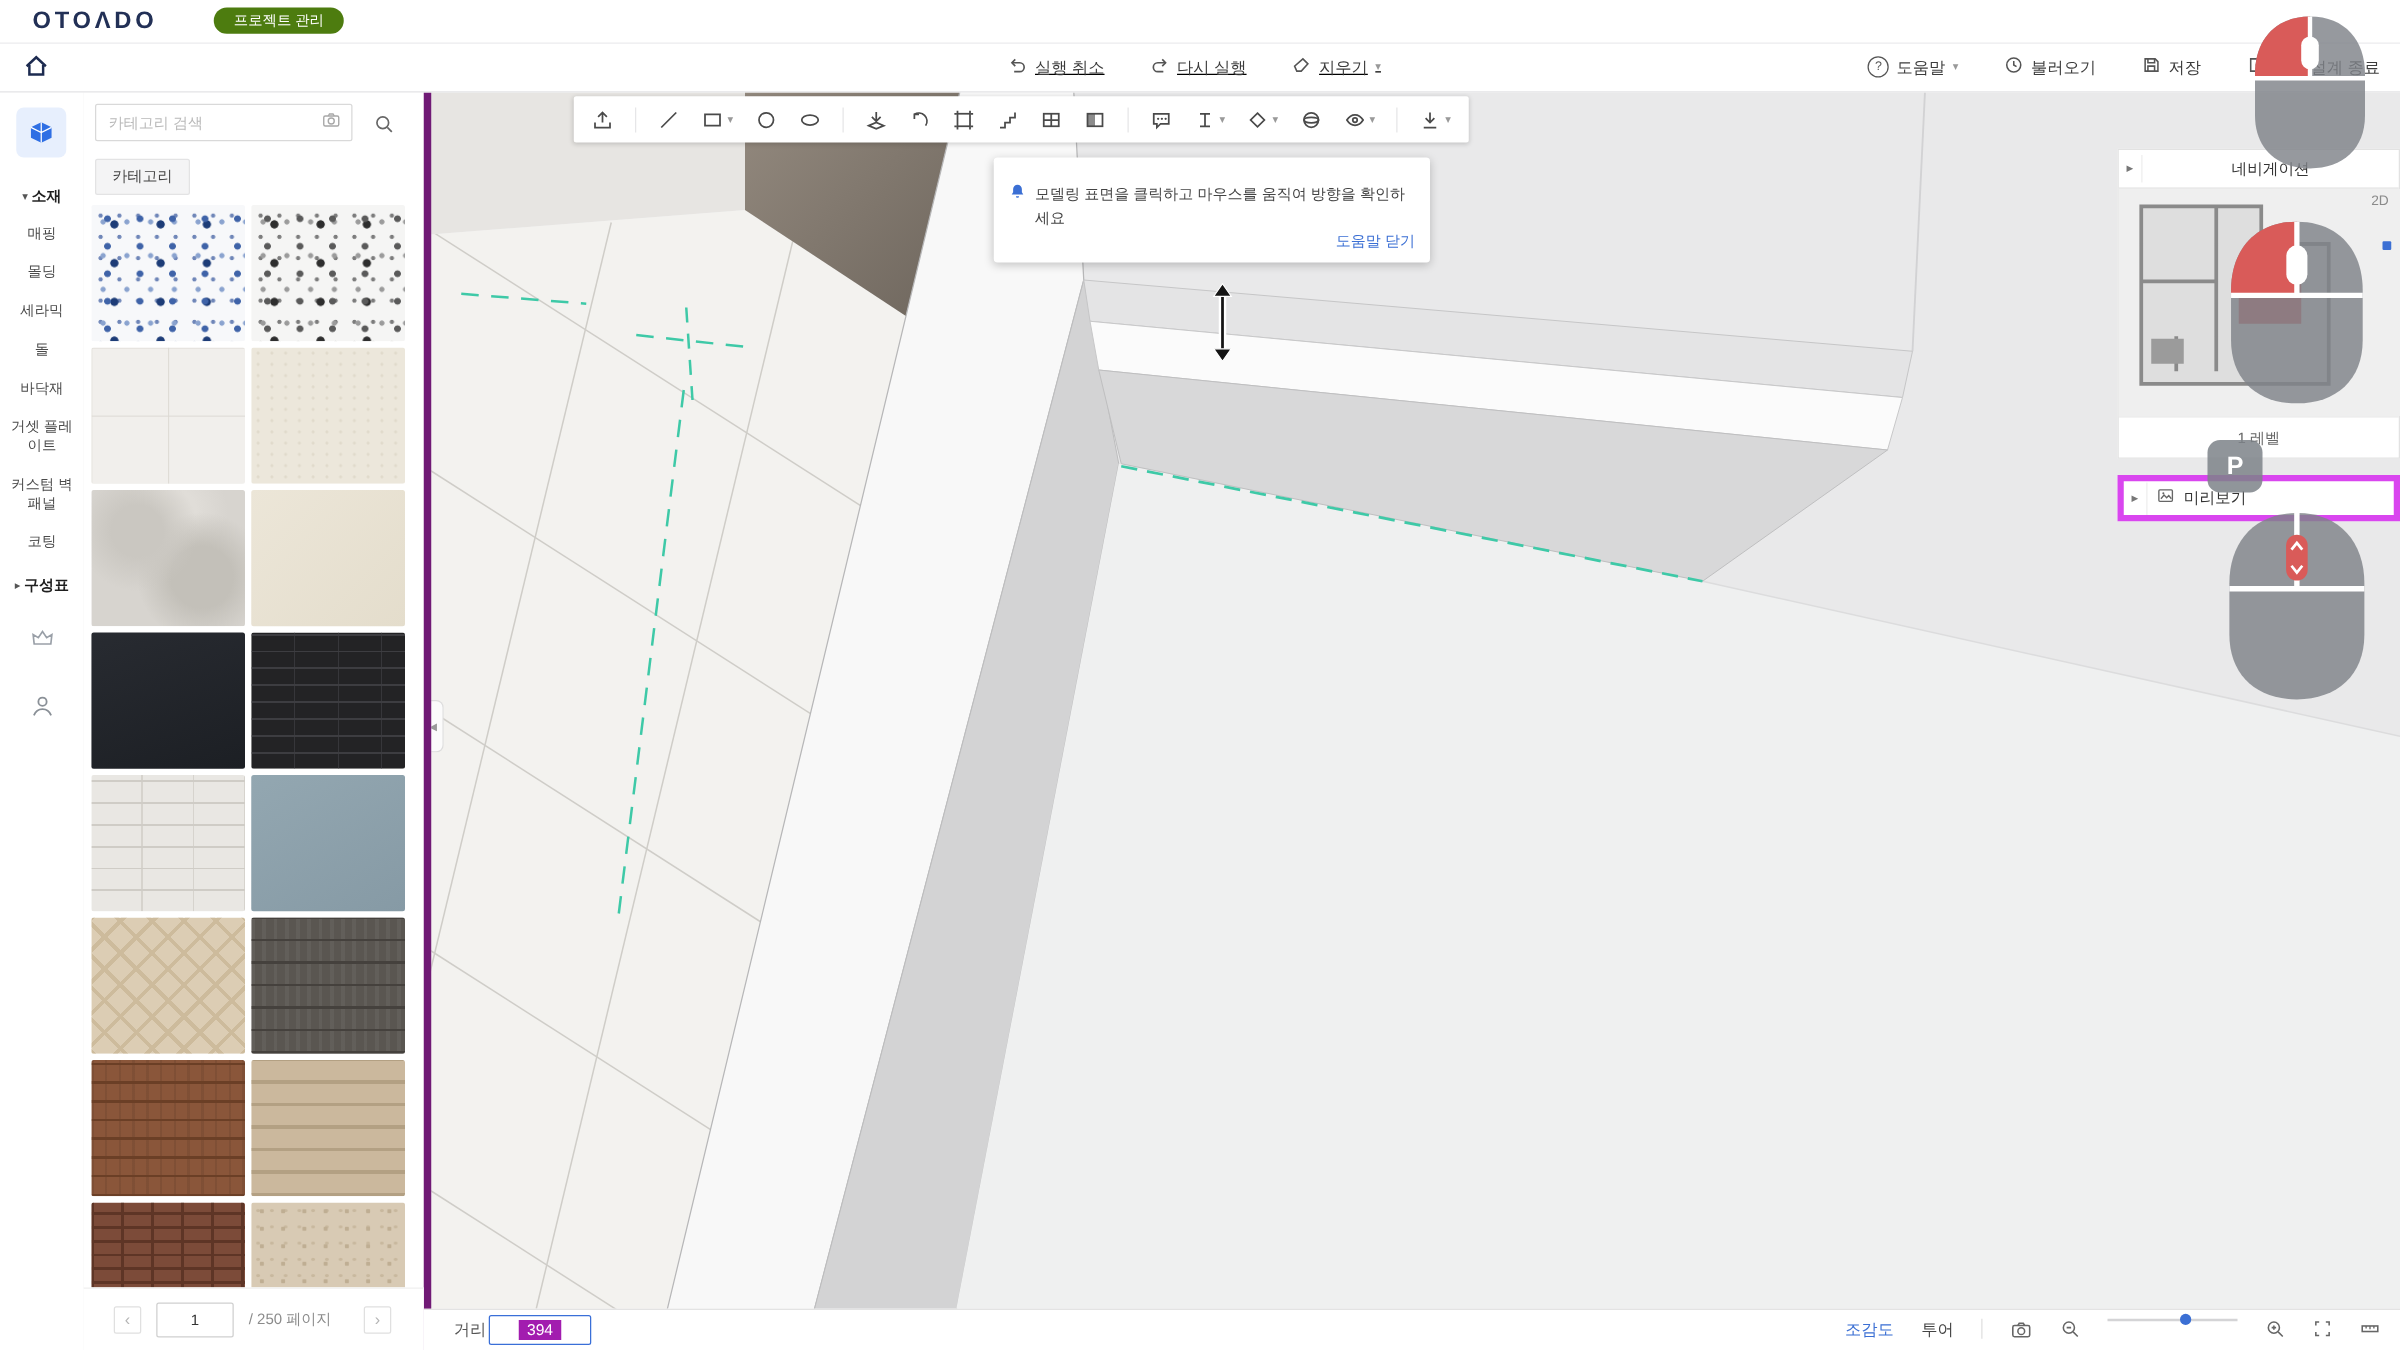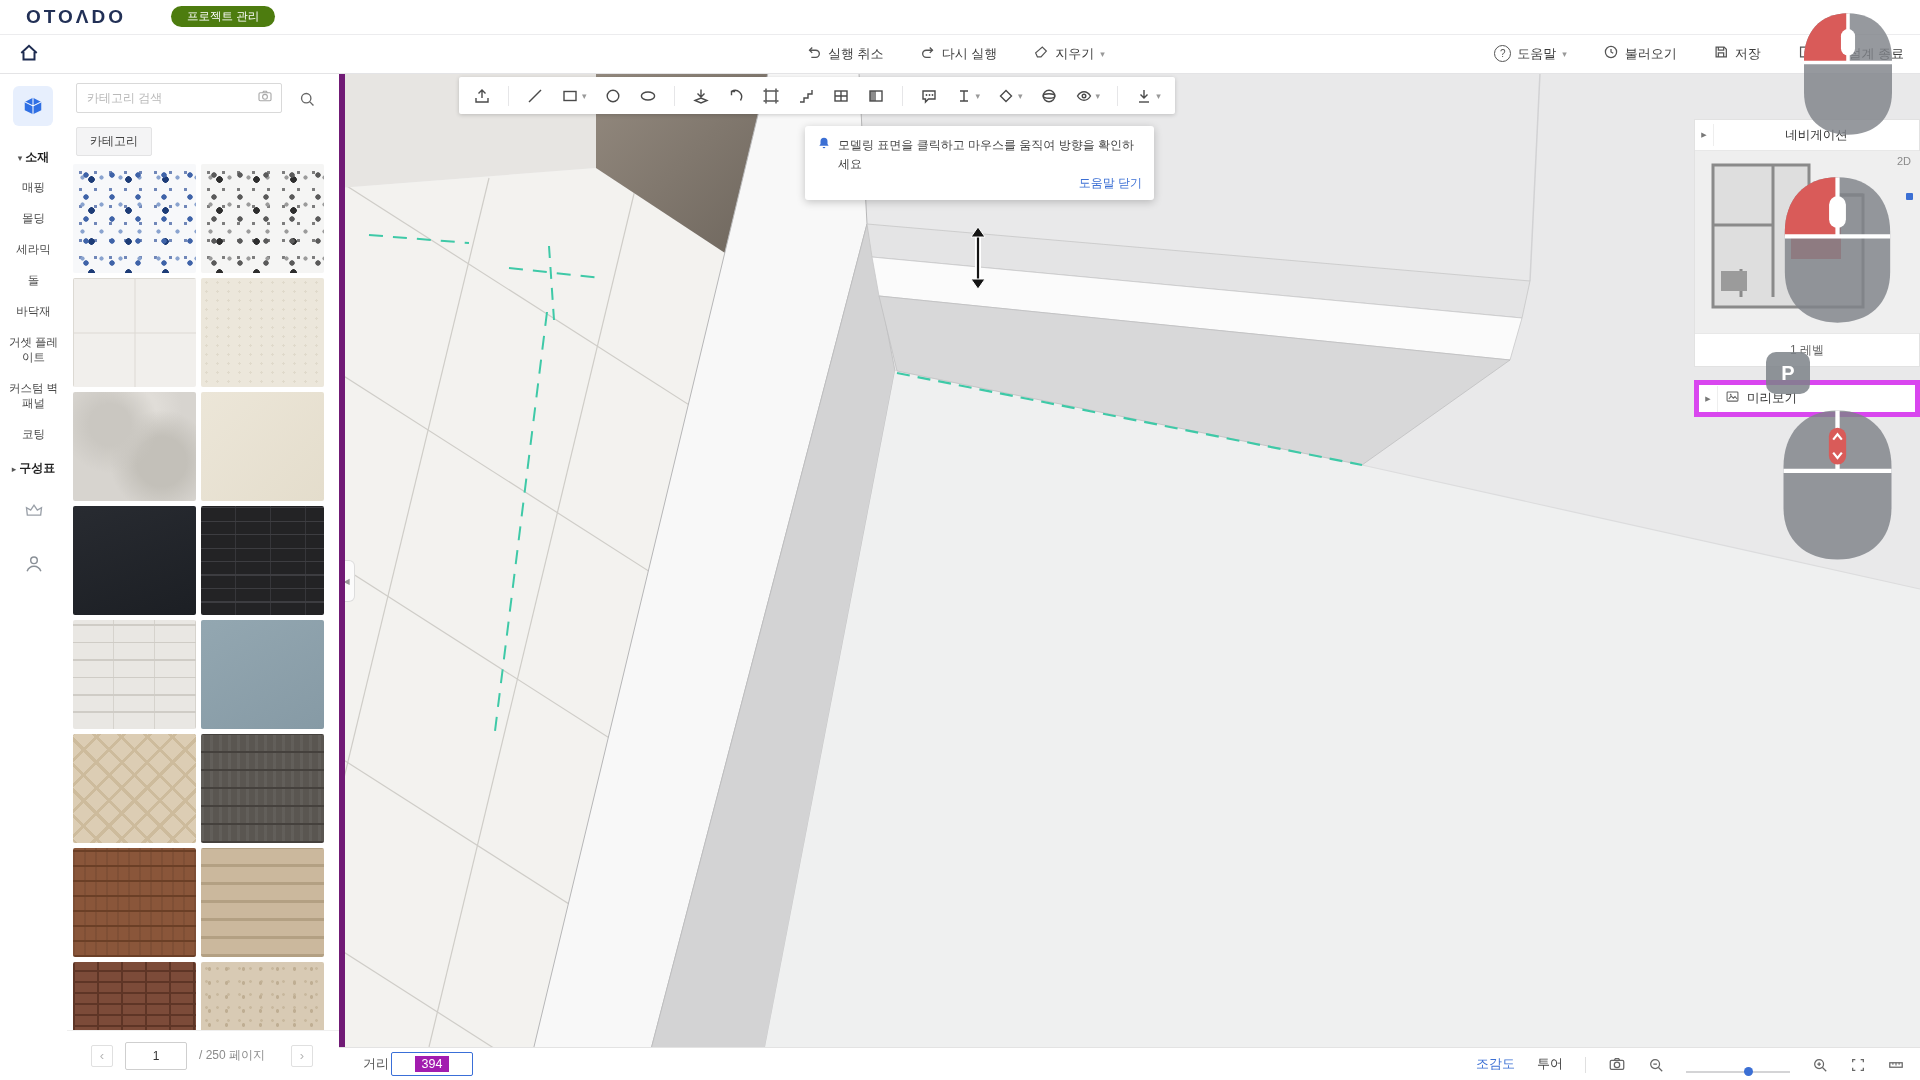--- a/index.html
+++ b/index.html
@@ -9,21 +9,21 @@
   .topbar{position:absolute;left:0;top:0;width:100%;height:34px;background:#fff;border-bottom:1px solid #ececee;z-index:30;}
   .logo{position:absolute;left:26px;top:6px;font-size:19px;font-weight:700;letter-spacing:3px;color:#223056;}
   .proj-pill{position:absolute;left:171px;top:6px;padding:3px 16px;background:#4d7c0f;color:#fff;font-size:11.5px;border-radius:11px;cursor:pointer;}
   .top-right{position:absolute;right:26px;top:0;height:34px;display:flex;align-items:center;gap:12px;font-size:12px;color:#a7aeb8;}
   .top-right .sep{color:#d8d8d8;}
   .plan-days{color:#e0812f;font-weight:bold;}
   .support{color:#3f434b;font-size:12.5px;cursor:pointer;}
   
   .menubar{position:absolute;left:0;top:34px;width:100%;height:39px;background:#fff;border-bottom:1px solid #e4e4e6;z-index:29;}
   .home-btn{position:absolute;left:18px;top:8px;width:24px;height:24px;cursor:pointer;}
-  .mb-center{position:absolute;left:806px;top:0;height:100%;display:flex;align-items:center;gap:36px;}
+  .mb-center{position:absolute;left:806px;top:0;height:100%;display:flex;align-items:center;gap:36px;text-decoration:underline;}
   .mb-right{position:absolute;right:16px;top:0;height:100%;display:flex;align-items:center;gap:36px;}
   .mb-btn{display:flex;align-items:center;gap:6px;font-size:13px;color:#3c3c3c;cursor:pointer;white-space:nowrap;}
   .caret{font-size:9px;color:#999;}
   .qmark{width:15px;height:15px;border:1.4px solid #555;border-radius:50%;font-size:10px;display:inline-flex;align-items:center;justify-content:center;color:#555;}
   
   .rail{position:absolute;left:0;top:73px;width:67px;height:1007px;background:#fff;border-right:1px solid #ececec;text-align:center;z-index:20;}
   .cube-btn{position:absolute;left:13px;top:13px;width:40px;height:40px;background:#e7effd;border-radius:6px;display:flex;align-items:center;justify-content:center;cursor:pointer;}
   .cat-list{margin-top:66px;}
   .cat-head{font-size:12px;color:#1f1f1f;font-weight:bold;padding:10px 2px 6px;display:flex;align-items:center;justify-content:center;gap:3px;cursor:pointer;}
   .cat-head .caret{color:#555;}
@@ -57,32 +57,32 @@
   .pagination{position:absolute;left:0;top:957px;width:100%;height:50px;background:#fff;border-top:1px solid #efefef;display:flex;align-items:center;padding-left:24px;box-sizing:border-box;gap:12px;}
   .pg-btn{width:20px;height:20px;border:1px solid #e0e0e0;border-radius:2px;display:flex;align-items:center;justify-content:center;color:#b5b5b5;font-size:13px;cursor:pointer;background:#fff;}
   .pg-input{width:56px;height:24px;border:1px solid #cfcfcf;border-radius:2px;text-align:center;font-size:12px;color:#333;}
   .pg-total{font-size:12px;color:#8b8b8b;}
   
   .canvas{position:absolute;left:339px;top:73px;width:1581px;height:1007px;background:#e9e9ea;overflow:hidden;z-index:1;}
   .cv-toolbar{position:absolute;left:120px;top:4px;height:37px;background:#fff;border-radius:2px;box-shadow:0 1px 4px rgba(0,0,0,.18);display:flex;align-items:center;gap:17px;padding:0 14px;z-index:15;}
   .tool{display:flex;align-items:center;gap:3px;cursor:pointer;height:28px;}
   .tool svg{display:block;}
   .tb-div{width:1px;height:20px;background:#e6e6e8;}
-  .tooltip{position:absolute;left:466px;top:53px;width:349px;background:#fff;border-radius:3px;box-shadow:0 2px 8px rgba(0,0,0,.22);padding:10px 12px 8px;z-index:16;box-sizing:border-box;}
+  .tooltip{position:absolute;left:456px;top:53px;width:349px;background:#fff;border-radius:3px;box-shadow:0 2px 8px rgba(0,0,0,.22);padding:20px 12px 8px;z-index:16;box-sizing:border-box;}
   .tooltip-row{display:flex;gap:7px;}
   .tooltip-text{font-size:12px;color:#444;line-height:1.55;flex:1;}
   .tooltip-close{display:block;text-align:right;color:#3b6fd4;font-size:12px;margin-top:2px;cursor:pointer;}
   .collapse-tab{position:absolute;left:0;top:487px;width:15px;height:40px;background:#fbfbfb;border:1px solid #ddd;border-left:none;border-radius:0 6px 6px 0;display:flex;align-items:center;justify-content:center;color:#999;font-size:8px;cursor:pointer;z-index:14;}
   
   .bottombar{position:absolute;left:339px;top:1047px;width:1581px;height:33px;background:#fff;border-top:1px solid #e3e3e3;display:flex;align-items:center;justify-content:space-between;padding:0 16px 0 24px;box-sizing:border-box;z-index:25;}
   .bb-left{display:flex;align-items:center;gap:2px;}
   .dist-label{font-size:13px;color:#555;}
   .dist-input{width:80px;height:22px;border:1.5px solid #3a6fd8;border-radius:2px;display:flex;align-items:center;justify-content:center;background:#fff;cursor:text;}
   .dist-input span{background:#a21caf;color:#fff;font-size:12.5px;padding:1px 7px;}
-  .bb-right{display:flex;align-items:flex-end;gap:22px;}
+  .bb-right{display:flex;align-items:flex-start;gap:22px;}
   .bb-mode{font-size:13px;cursor:pointer;}
   .bb-mode.active{color:#3b6fd4;}
   .bb-mode.idle{color:#444;}
   .bb-div{width:1px;height:16px;background:#e0e0e0;}
   .zoom-slider{width:104px;height:2px;background:#d4d4d6;position:relative;cursor:pointer;}
   .zoom-dot{position:absolute;left:56%;top:-4px;width:9px;height:9px;border-radius:50%;background:#3b6fd4;}
   .bb-icon{cursor:pointer;display:flex;align-items:center;}
   
   .nav-card{position:absolute;left:1694px;top:119px;width:226px;background:#fff;border:1px solid #e2e2e2;z-index:10;box-sizing:border-box;}
   .rp-header{height:30px;display:flex;align-items:center;}

